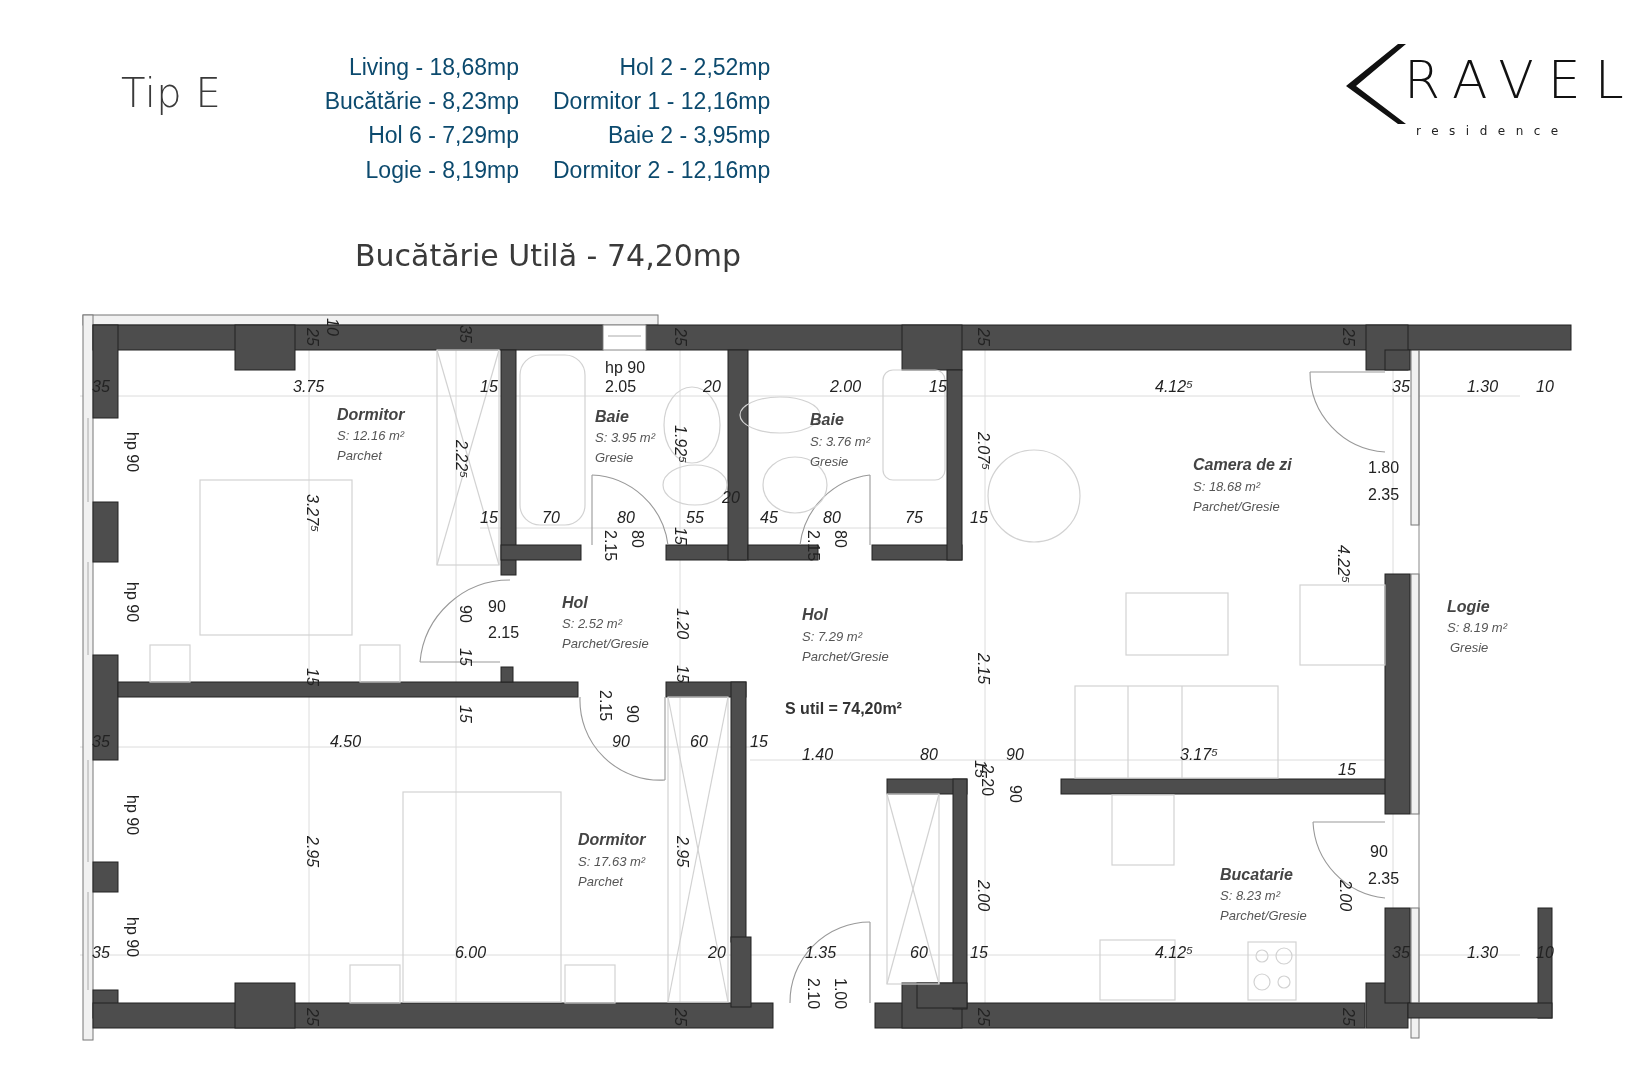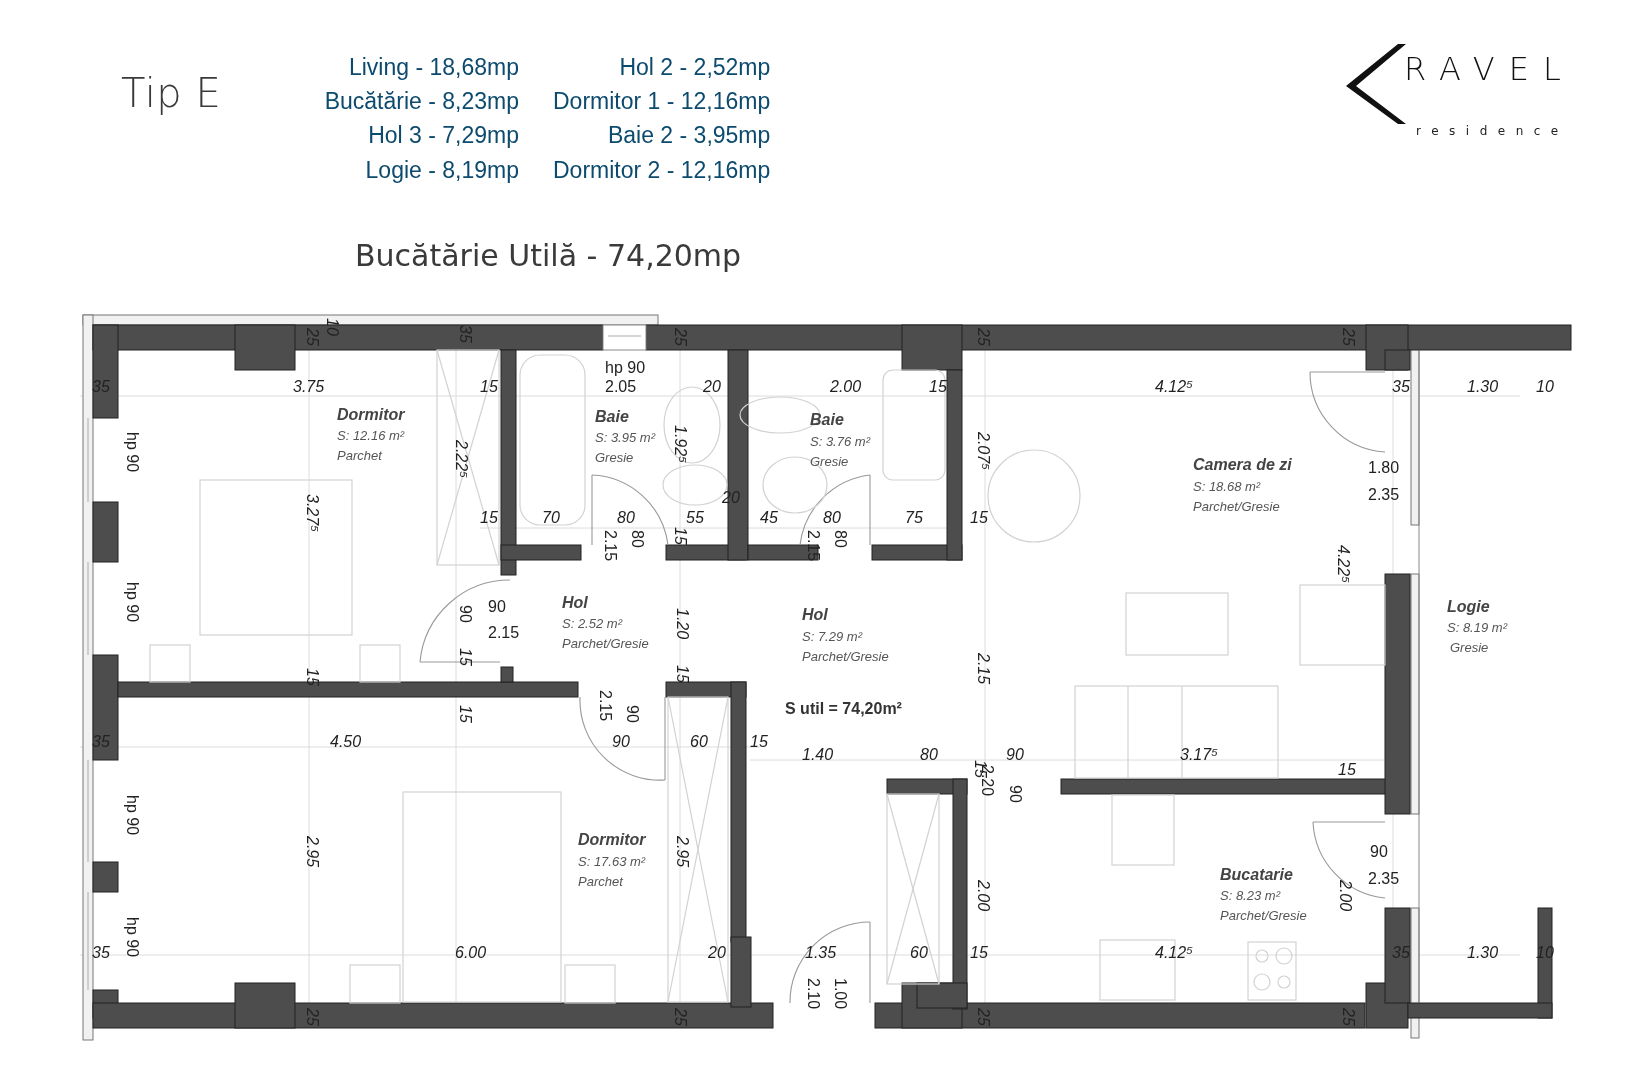--- a/index.html
+++ b/index.html
@@ -4,21 +4,21 @@
 <style>
   html,body{margin:0;padding:0;background:#ffffff;}
   body{width:1637px;height:1080px;position:relative;overflow:hidden;font-family:"Liberation Sans",sans-serif;color:#333;}
   .header-title{position:absolute;left:121px;top:70px;font-family:"DejaVu Sans",sans-serif;font-size:40px;color:#3a3a3a;font-weight:300;letter-spacing:0.5px;text-align:center;}
   .area-col{position:absolute;top:50px;font-family:Liberation Sans, sans-serif;font-size:23px;line-height:34.2px;color:#0c4a6e;}
   .area-col.left{right:1118px;text-align:right;}
   .area-col.right{left:553px;text-align:right;}
   .area-col div{white-space:nowrap;}
   .total-line{position:absolute;left:355px;top:238px;font-family:"DejaVu Sans",sans-serif;font-size:30px;color:#3a3a3a;white-space:nowrap;}
   .logo{position:absolute;left:1346px;top:44px;width:240px;height:84px;}
-  .logo-word{position:absolute;left:58px;top:6px;font-family:"DejaVu Sans",sans-serif;font-size:32px;letter-spacing:14px;color:#111;font-weight:300;}
+  .logo-word{position:absolute;left:58px;top:6px;font-family:"DejaVu Sans",sans-serif;font-size:52px;letter-spacing:14px;color:#111;font-weight:300;}
   .logo-sub{position:absolute;left:70px;top:56px;font-family:"DejaVu Sans",sans-serif;font-size:12px;letter-spacing:10.5px;color:#222;margin-top:24px;}
   .plan{position:absolute;left:0;top:0;width:1637px;height:1080px;}
   .plan text{font-family:"Liberation Sans",sans-serif;}
   .dim{font-size:16px;font-style:italic;fill:#222;}
   .dimn{font-size:16px;fill:#222;}
   .rname{font-size:16px;font-weight:bold;font-style:italic;fill:#444;}
   .rinfo{font-size:13px;font-style:italic;fill:#555;}
   .wall{fill:#4d4d4d;stroke:#222;stroke-width:1;}
   .furn{fill:none;stroke:#d2d2d2;stroke-width:1.2;}
   .guide{stroke:#dcdcdc;stroke-width:1;}
@@ -26,21 +26,21 @@
   .hatch{fill:#f1f1f1;stroke:#777;stroke-width:1;}
 </style>
 </head>
 <body>
 
 <div class="header-title">Tip E</div>
 
 <div class="area-col left">
   <div>Living - 18,68mp</div>
   <div>Bucătărie - 8,23mp</div>
-  <div>Hol 3 - 7,29mp</div>
+  <div>Hol 6 - 7,29mp</div>
   <div>Logie - 8,19mp</div>
 </div>
 <div class="area-col right">
   <div>Hol 2 - 2,52mp</div>
   <div>Dormitor 1 - 12,16mp</div>
   <div>Baie 2 - 3,95mp</div>
   <div>Dormitor 2 - 12,16mp</div>
 </div>
 <div class="total-line">Bucătărie Utilă - 74,20mp</div>
 

